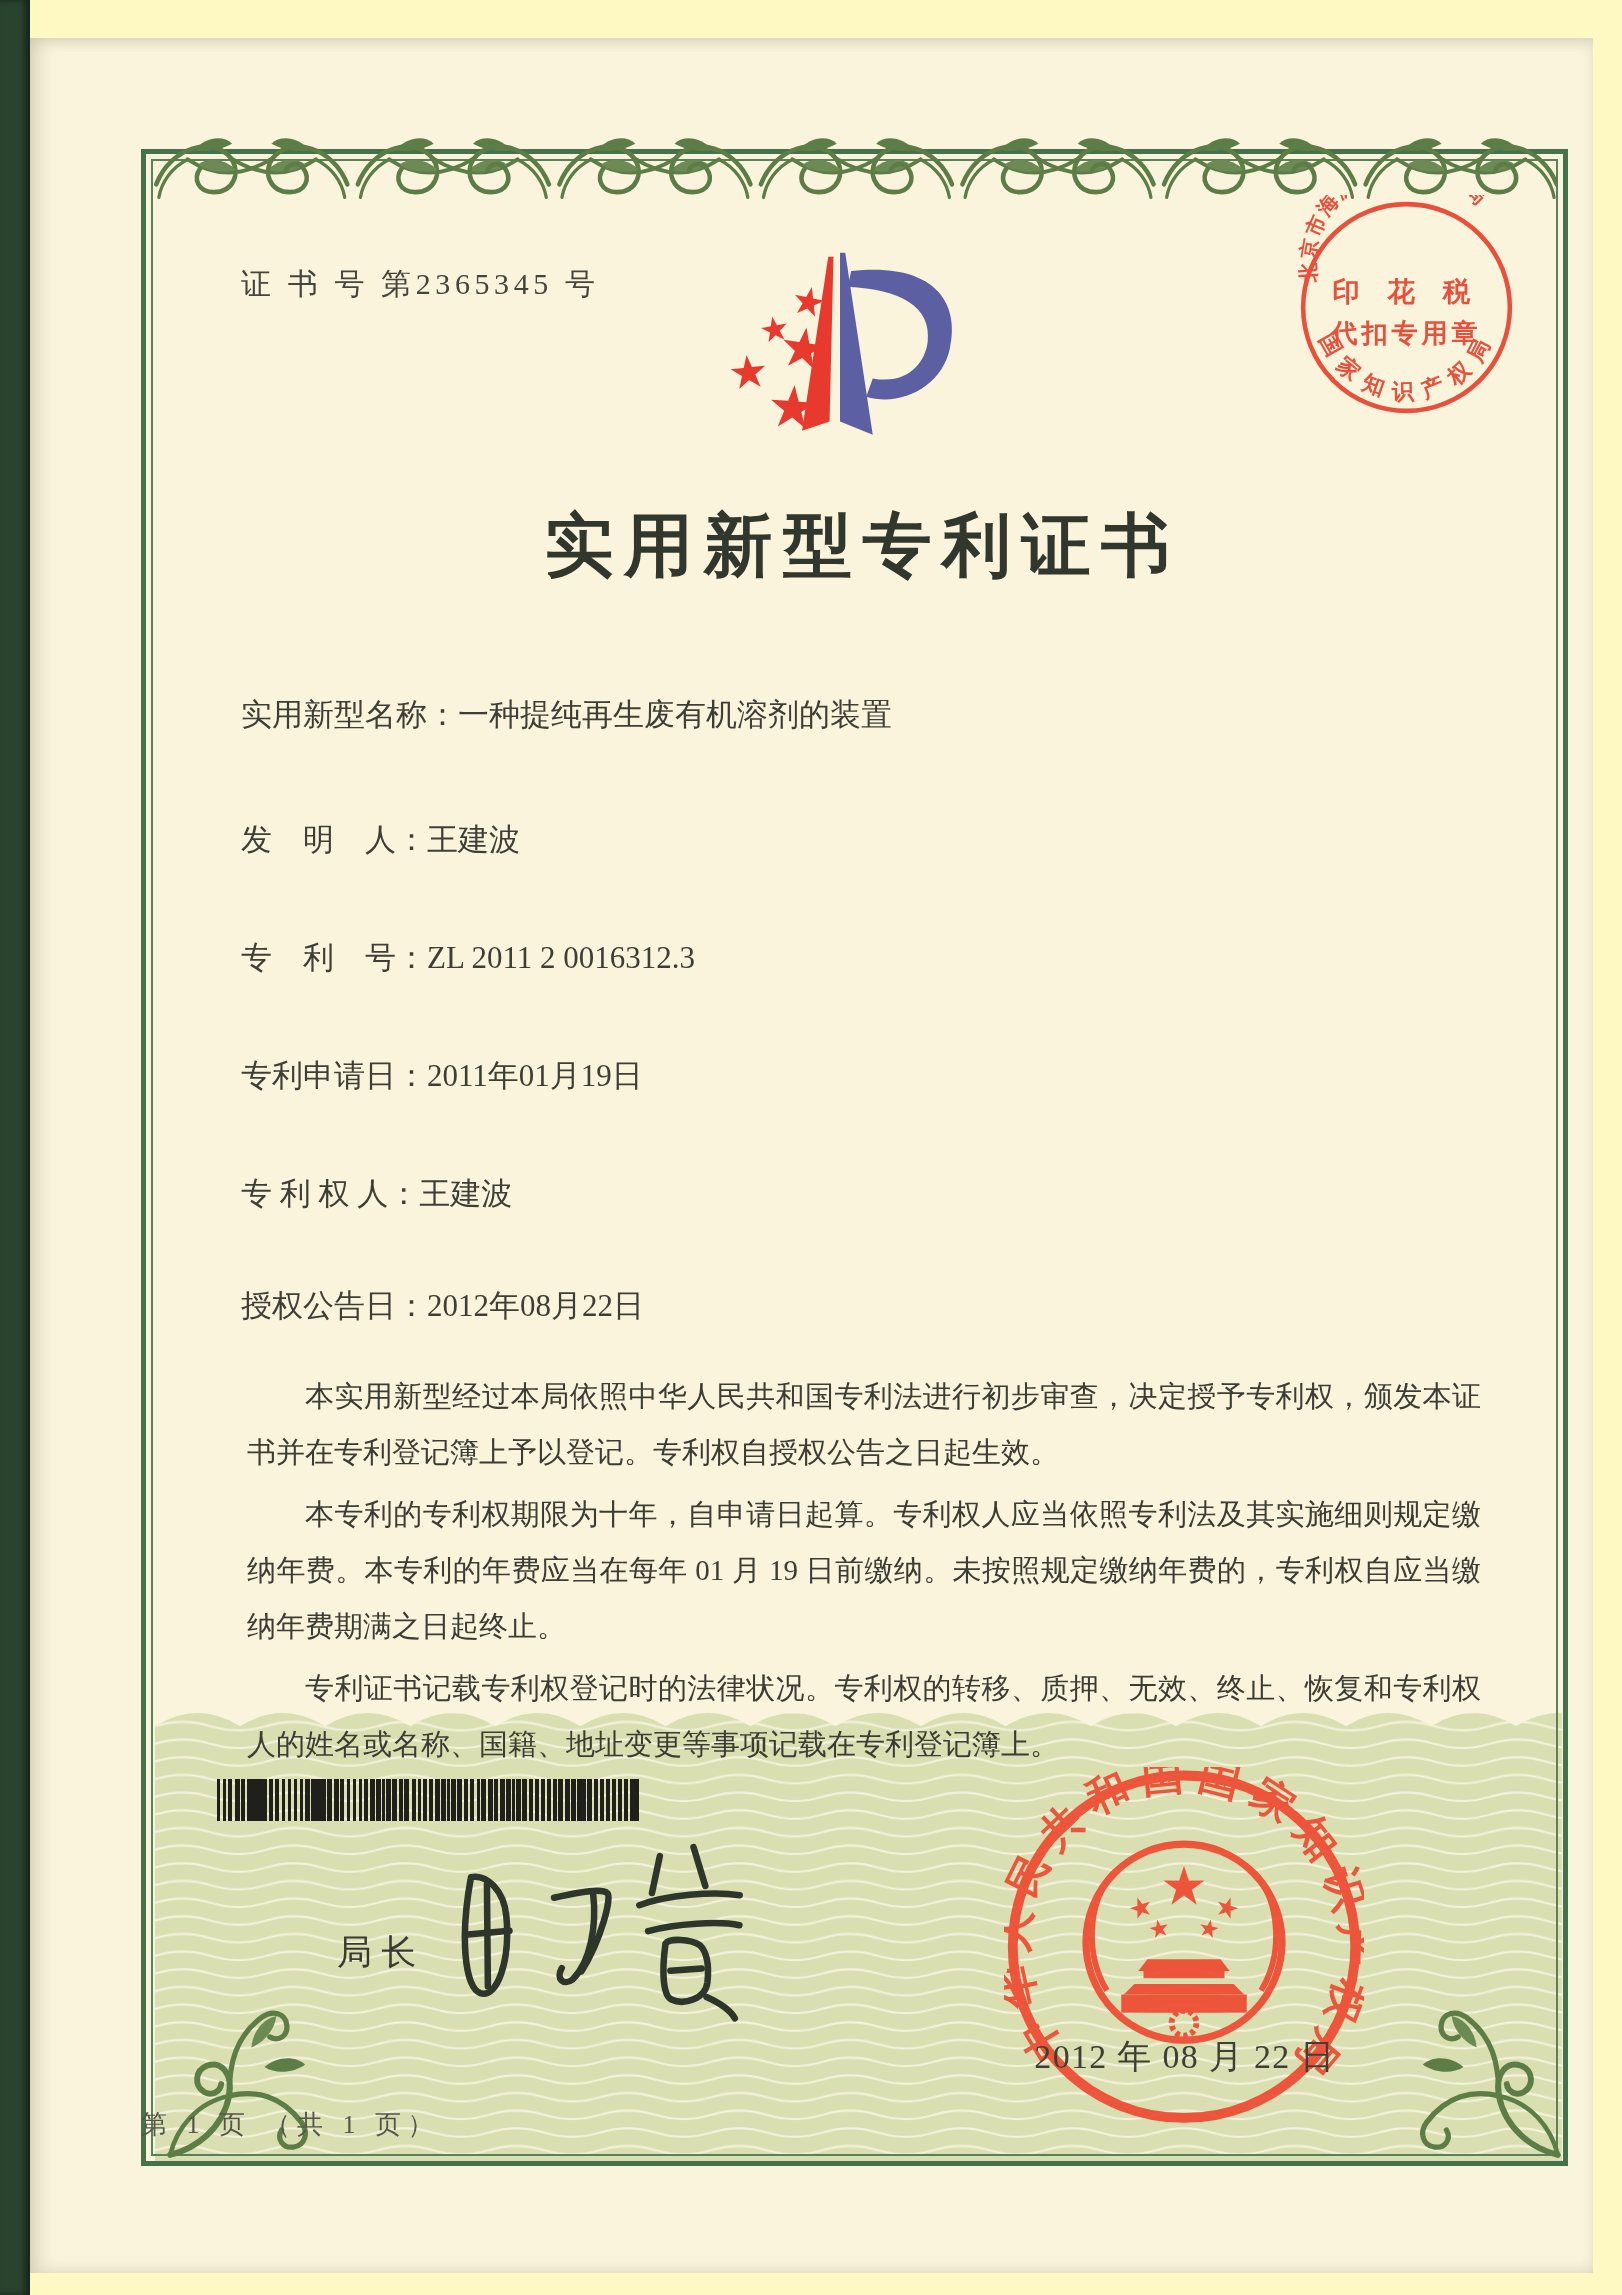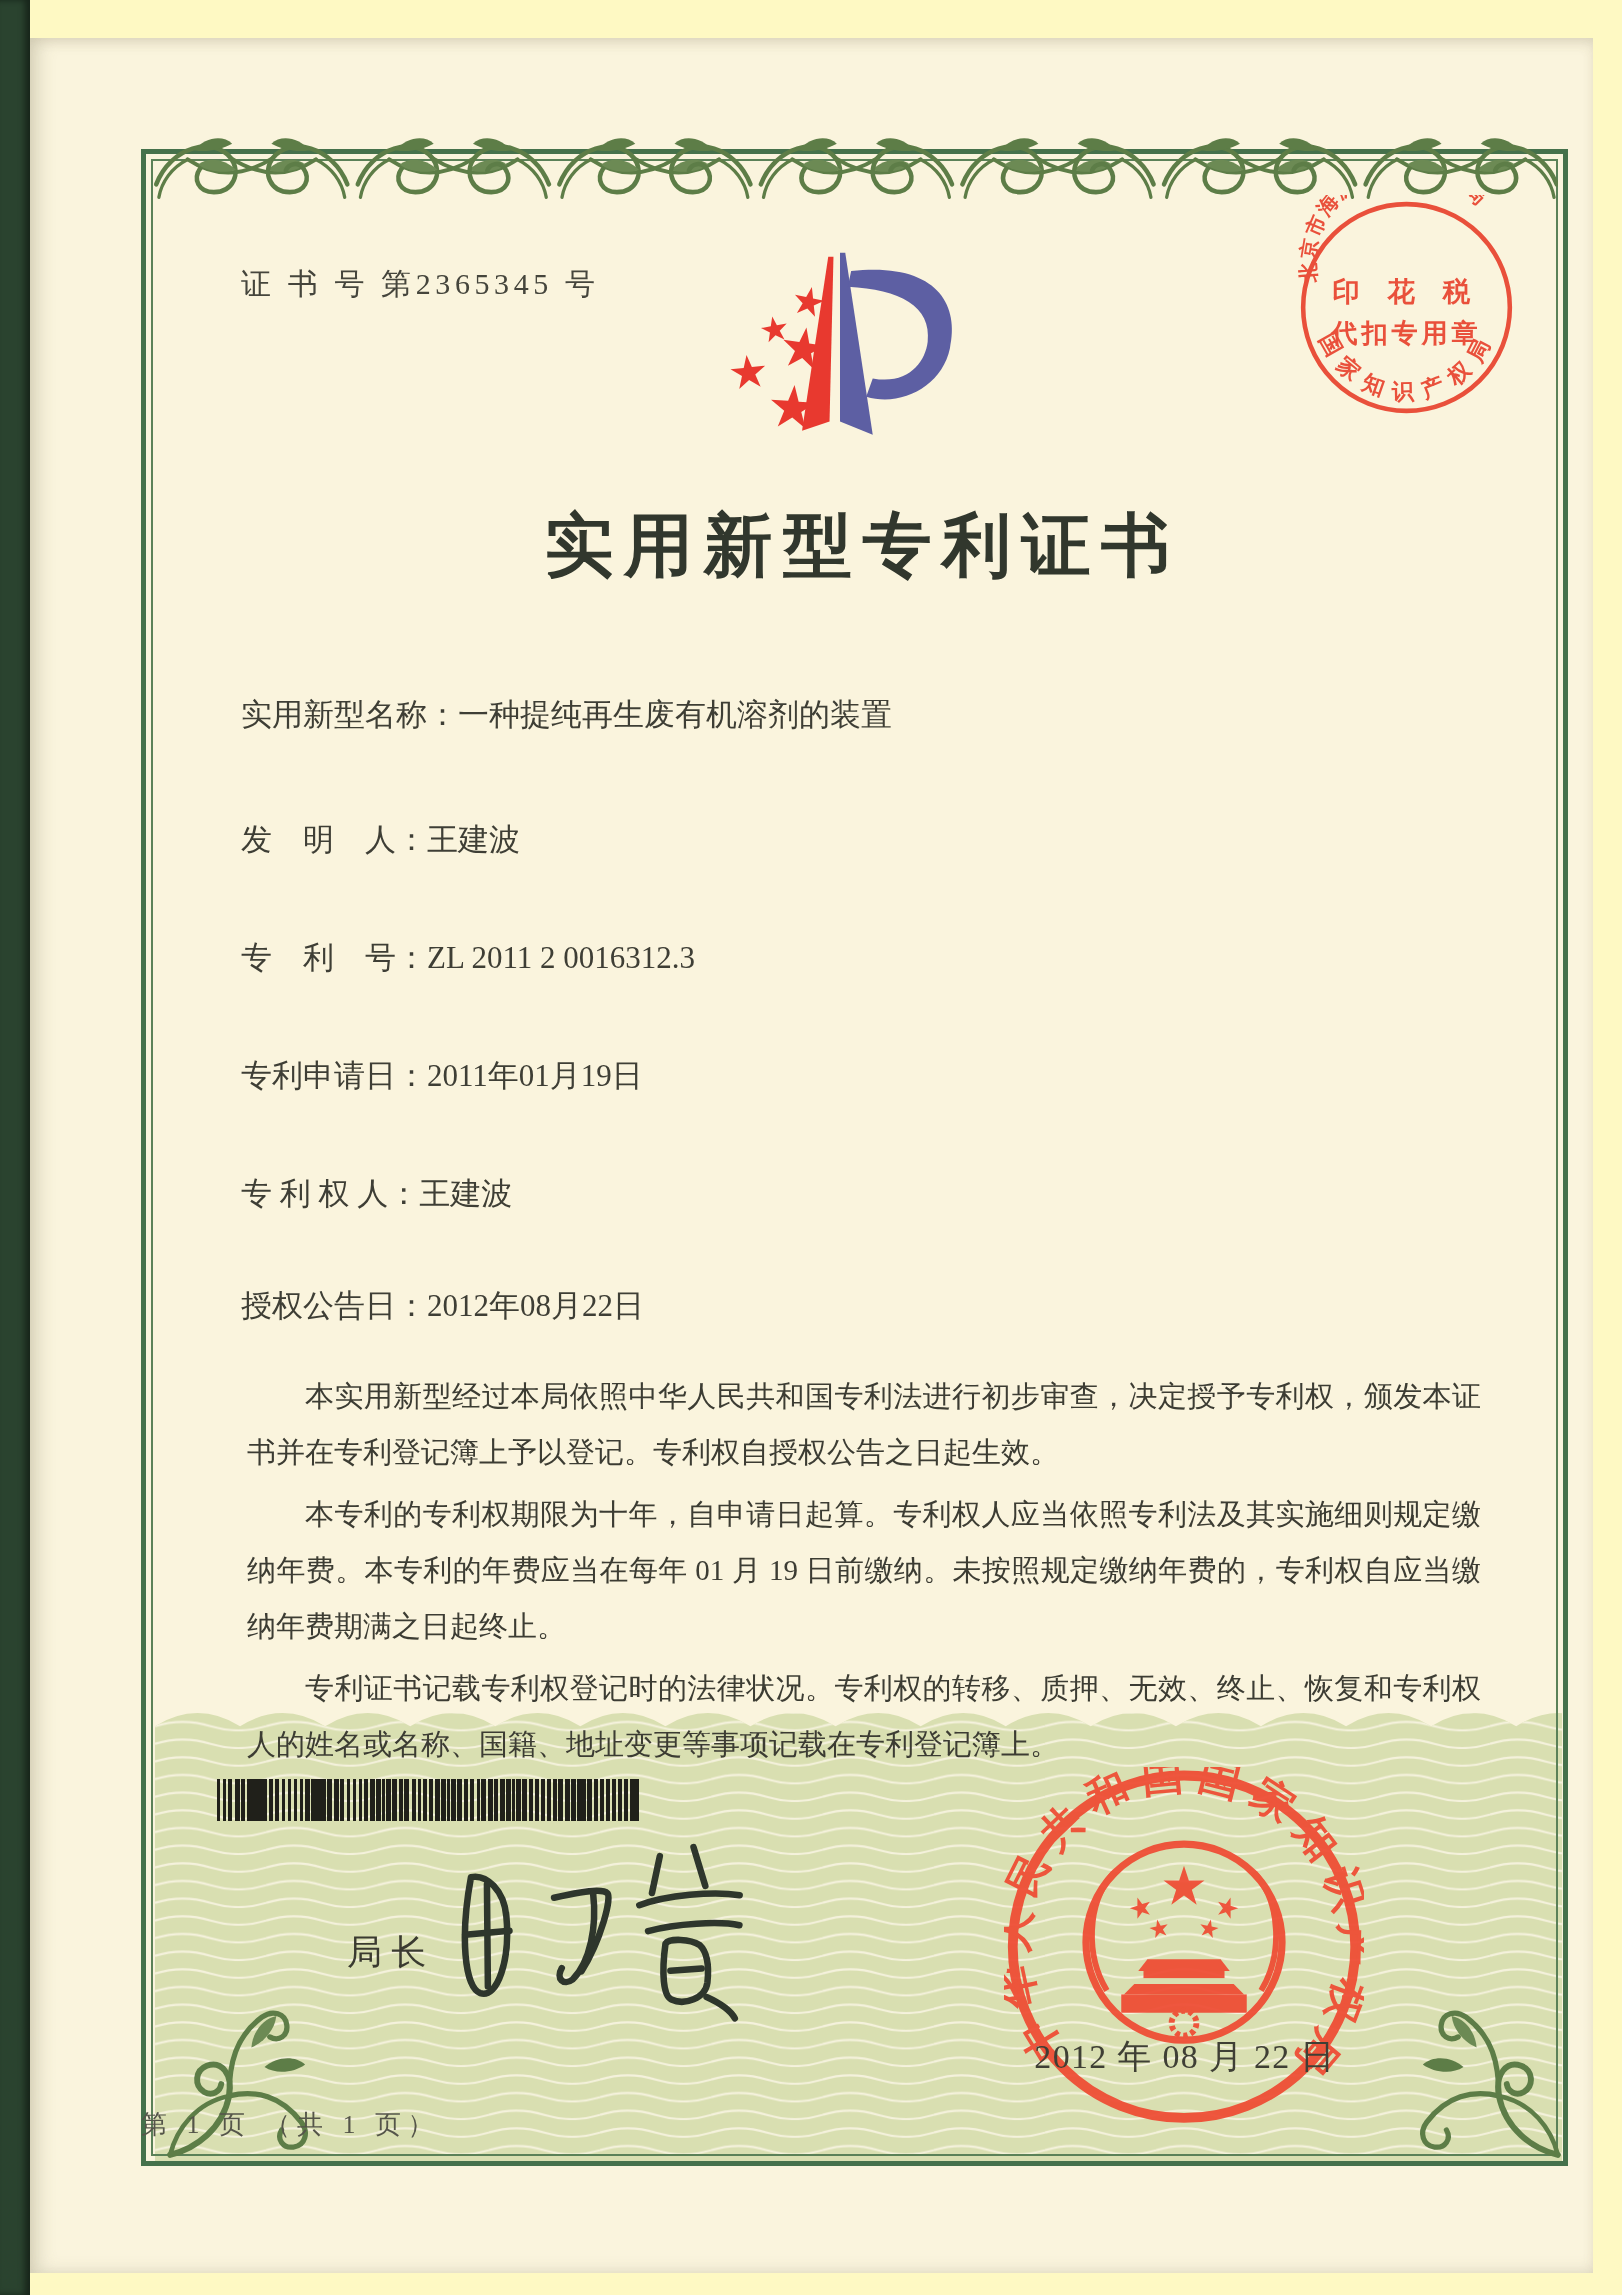--- a/index.html
+++ b/index.html
@@ -22,21 +22,21 @@
   .field{position:absolute;left:241px;font-size:31px;color:#3e3e35;white-space:pre;}
   .f0{top:694px}.f1{top:819px}.f2{top:937px}.f3{top:1055px}.f4{top:1173px}.f5{top:1285px}
   .bodytext{position:absolute;left:241px;top:1362px;width:1246px;font-size:29px;line-height:56px;
             text-align:justify;color:#3c3c33;}
   .bodytext p{margin:6px;text-indent:58px;}
   .barcode{position:absolute;left:217px;top:1779px;width:422px;height:42px;z-index:3;
      background:
        repeating-linear-gradient(90deg,#20201a 0 3.3px,rgba(0,0,0,0) 3.3px 5.9px),
        repeating-linear-gradient(90deg,#20201a 0 2px,rgba(0,0,0,0) 2px 6.5px),
        repeating-linear-gradient(90deg,#20201a 0 1.3px,rgba(0,0,0,0) 1.3px 11px);}
-  .director{position:absolute;left:347px;top:1929px;font-size:35px;letter-spacing:9.2px;color:#3a3a30;z-index:3;text-align:right;}
+  .director{position:absolute;left:337px;top:1929px;font-size:35px;letter-spacing:9.2px;color:#3a3a30;z-index:3;text-align:right;}
   .sig-svg{position:absolute;left:432px;top:1832px;width:419px;height:196px;z-index:3;transform:rotate(-2deg);}
   .seal-svg{position:absolute;left:1004px;top:1767px;width:360px;height:366px;z-index:3;opacity:.93;}
   .seal-date{position:absolute;left:1031px;top:2034px;width:308px;text-align:center;font-size:34px;
              letter-spacing:1.3px;color:#3f3f35;z-index:4;white-space:pre;}
   .footer{position:absolute;left:141px;top:2107px;width:1427px;text-align:left;font-size:26px;
           letter-spacing:6.5px;color:#55554a;z-index:4;}
   .stamp-svg{position:absolute;left:1294px;top:195px;width:225px;height:225px;z-index:5;opacity:.92;}
   .logo-svg{position:absolute;left:717px;top:250px;width:265px;height:211px;z-index:2;}
   .top-band-svg{position:absolute;left:151px;top:128px;width:1407px;height:89px;z-index:2;}
   .corner-svg{position:absolute;width:236px;height:236px;z-index:2;}

